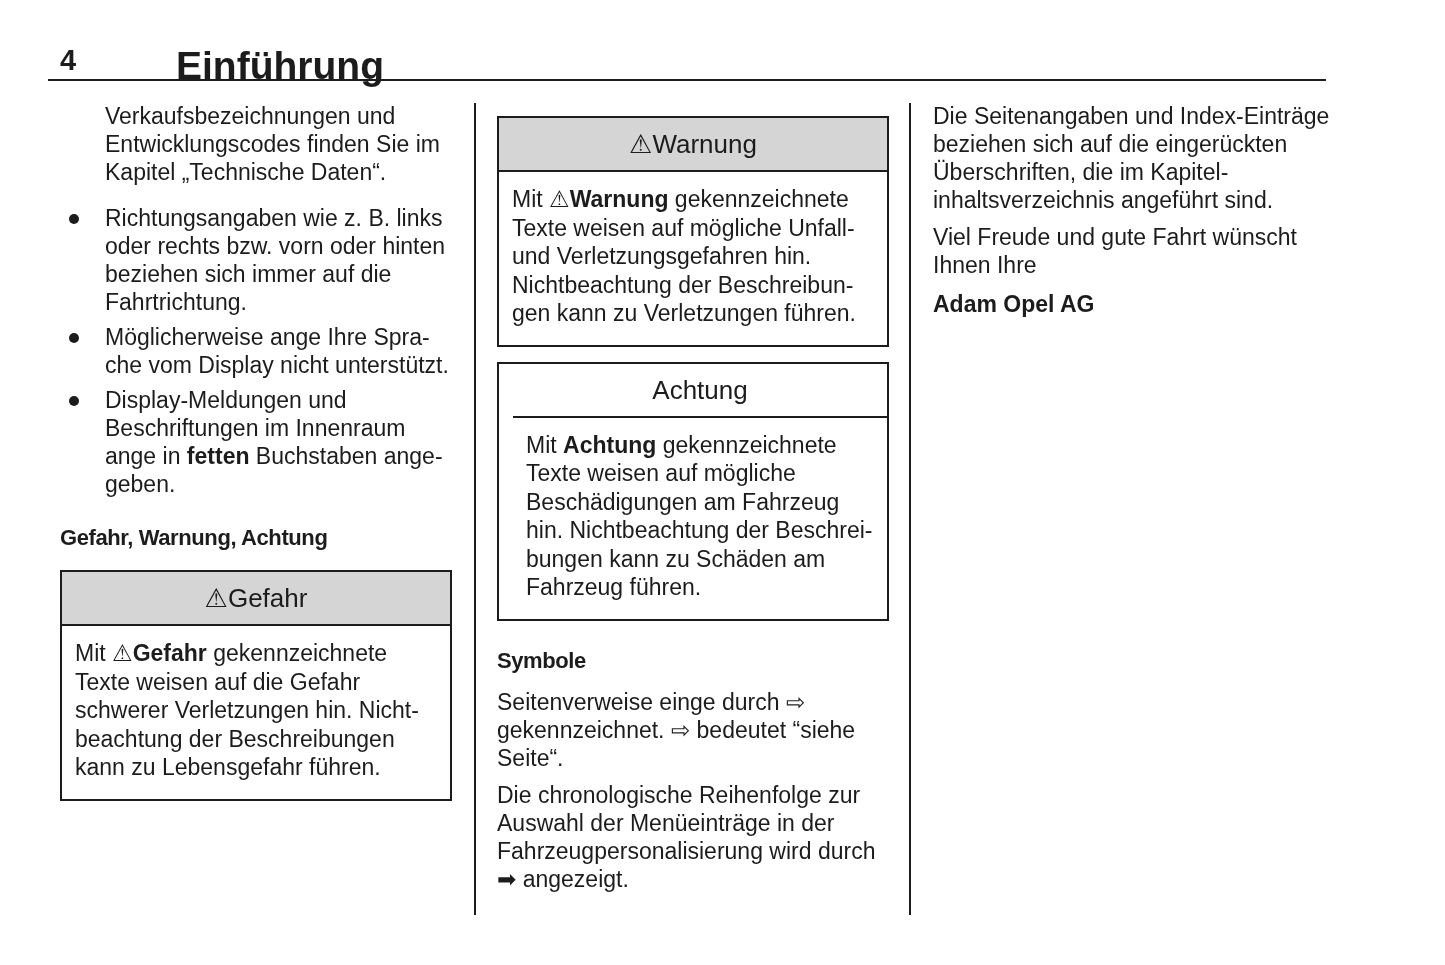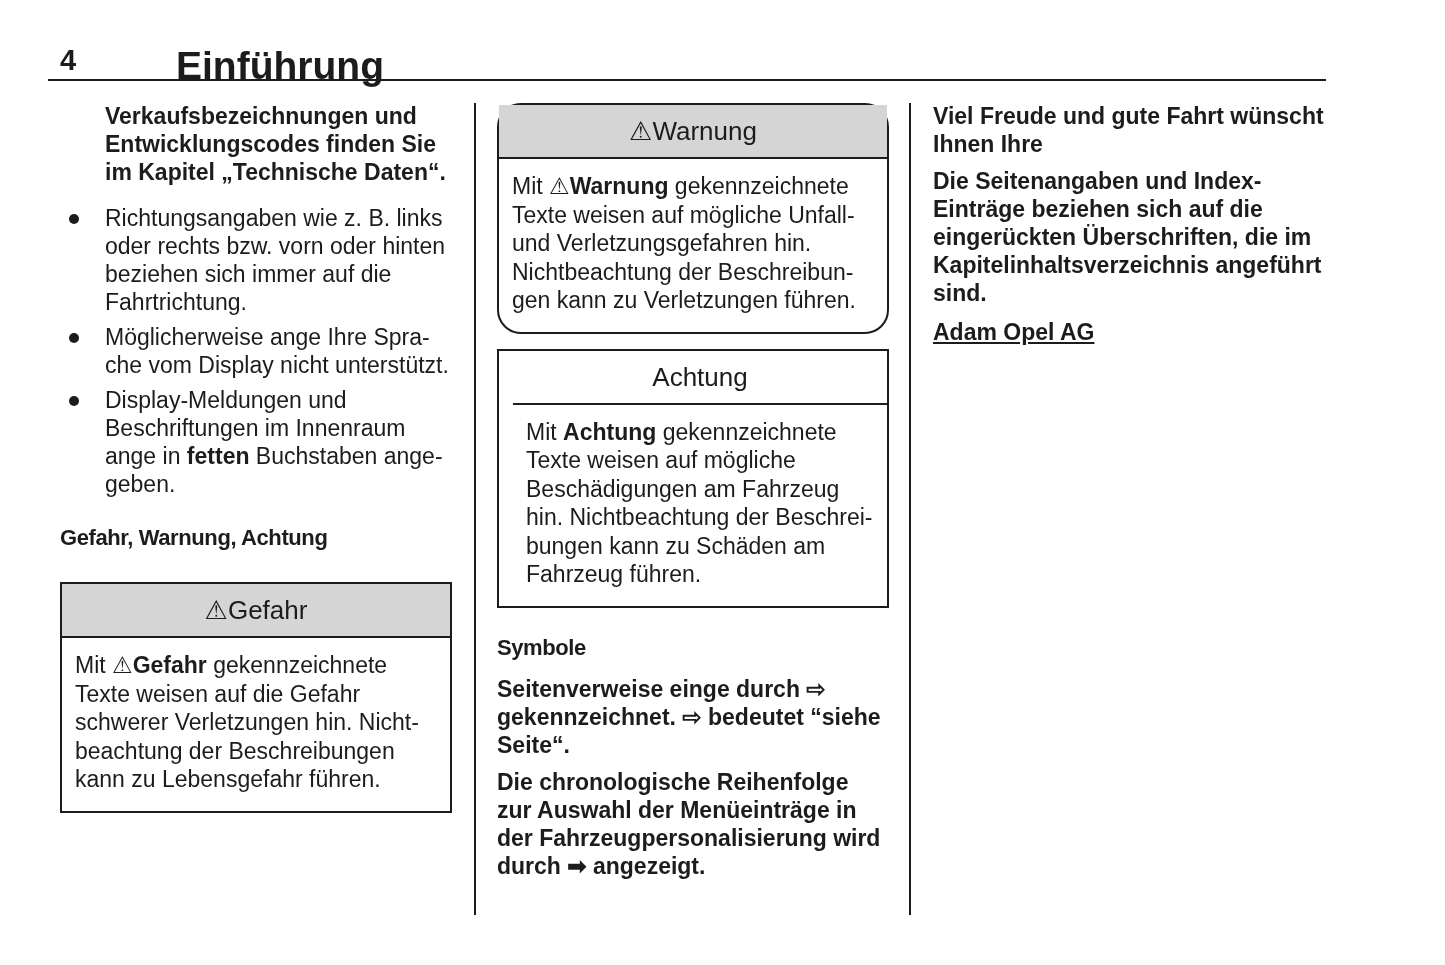--- a/index.html
+++ b/index.html
@@ -16,46 +16,46 @@
   .page-title{position:absolute;left:176px;top:44px;font-size:39px;font-weight:700;}
   .header-rule{position:absolute;left:48px;top:79px;width:1278px;height:2px;background:#1c1c1c;}
   
   .col{position:absolute;top:102px;font-size:23px;line-height:28px;}
   .col-left{left:60px;width:392px;}
   .col-mid{left:497px;width:392px;}
   .col-right{left:933px;width:398px;}
   .divider{position:absolute;top:103px;width:2px;height:812px;background:#1c1c1c;}
   .divider-1{left:474px;}
   .divider-2{left:909px;}
-  p{margin:0;font-weight:bold;}
+  p{margin:0;}
   .para{margin-top:9px;}
   .para:first-child{margin-top:0;}
   b,.bold{font-weight:700;}
   
   .intro{padding-left:45px;}
   ul.bullets{list-style:none;margin:18px 0 0 0;padding:0;}
   ul.bullets li{position:relative;padding-left:45px;margin-top:7px;}
   .bullet-dot{position:absolute;left:9px;top:10px;width:10px;height:10px;border-radius:50%;background:#1c1c1c;}
   h2.section{font-size:22px;font-weight:700;letter-spacing:-0.4px;margin:22px 0 0 0;line-height:36px;}
   
-  .wbox{border:2px solid #1c1c1c;margin-top:26px;background:#ffffff;}
+  .wbox{border:2px solid #1c1c1c;margin-top:14px;background:#ffffff;}
   .wbox-header{
     border-bottom:2px solid #1c1c1c;
     text-align:center;font-size:26px;line-height:30px;
     padding:11px 4px;
   }
   .wbox-header.gray{background:#d5d5d5;}
   .wbox-body{padding:13px 12px 17px 13px;font-size:23px;line-height:28.5px;}
   .tri{font-weight:400;}
-  .col-mid .wbox:first-child{margin-top:1px;border-radius:24px;}
+  .col-mid .wbox:first-child{margin-top:14px;}
   .gap{margin-top:15px;padding-left:14px;}
   
   .arrow{white-space:nowrap;}
   
-  .signature{margin-top:11px;font-weight:700;text-decoration:underline;}
+  .signature{margin-top:11px;font-weight:700;}
 </style>
 </head>
 <body>
 
 <div class="page">
 
   <div class="page-number">4</div>
   <div class="page-title">Einführung</div>
   <div class="header-rule"></div>
 
@@ -120,18 +120,18 @@
       <span>Seitenverweise einge durch </span><span class="arrow">⇨</span><span> gekennzeichnet. </span><span class="arrow">⇨</span><span> bedeutet “siehe Seite“.</span>
     </p>
 
     <p class="para">
       <span>Die chronologische Reihenfolge zur Auswahl der Menüeinträge in der Fahrzeugpersonalisierung wird durch </span><span class="arrow">➡</span><span> angezeigt.</span>
     </p>
 
   </div>
 
   <div class="col col-right">
+    <p class="para">Die Seitenangaben und Index-Einträge beziehen sich auf die einge­rückten Überschriften, die im Kapitel­inhaltsverzeichnis angeführt sind.</p>
     <p class="para">Viel Freude und gute Fahrt wünscht Ihnen Ihre</p>
-    <p class="para">Die Seitenangaben und Index-Einträge beziehen sich auf die einge­rückten Überschriften, die im Kapitel­inhaltsverzeichnis angeführt sind.</p>
     <p class="signature">Adam Opel AG</p>
   </div>
 
 </div>
 
 </body></html>

